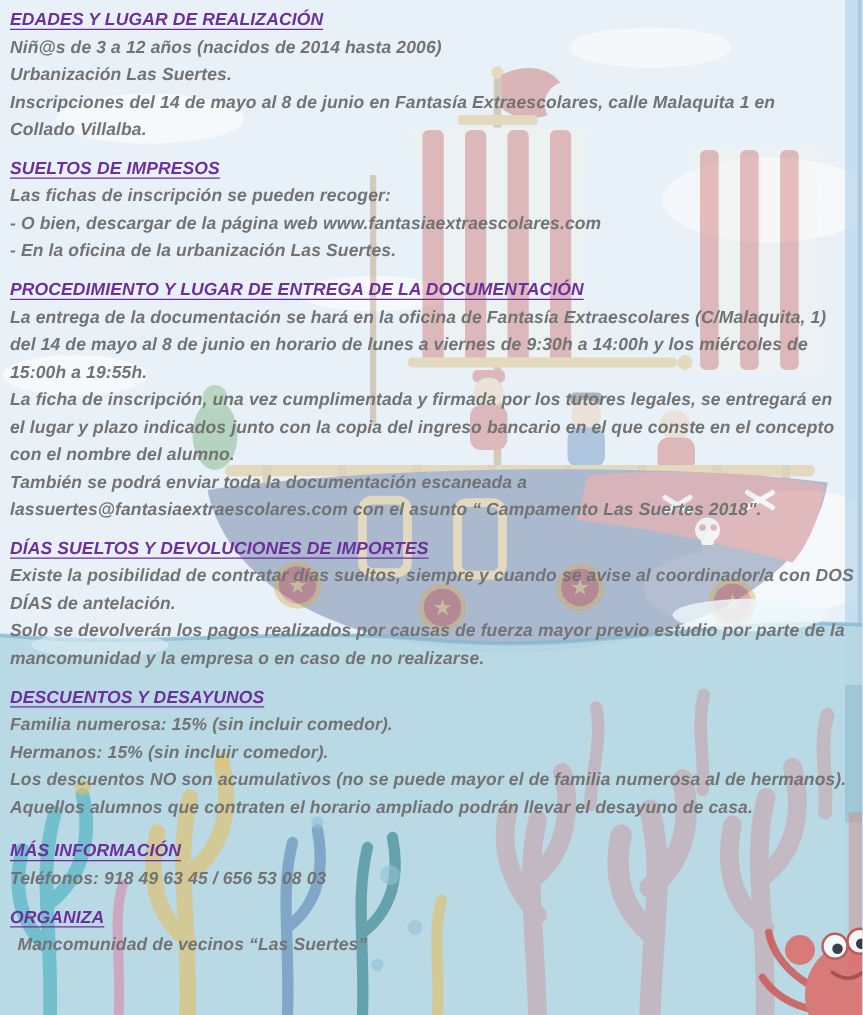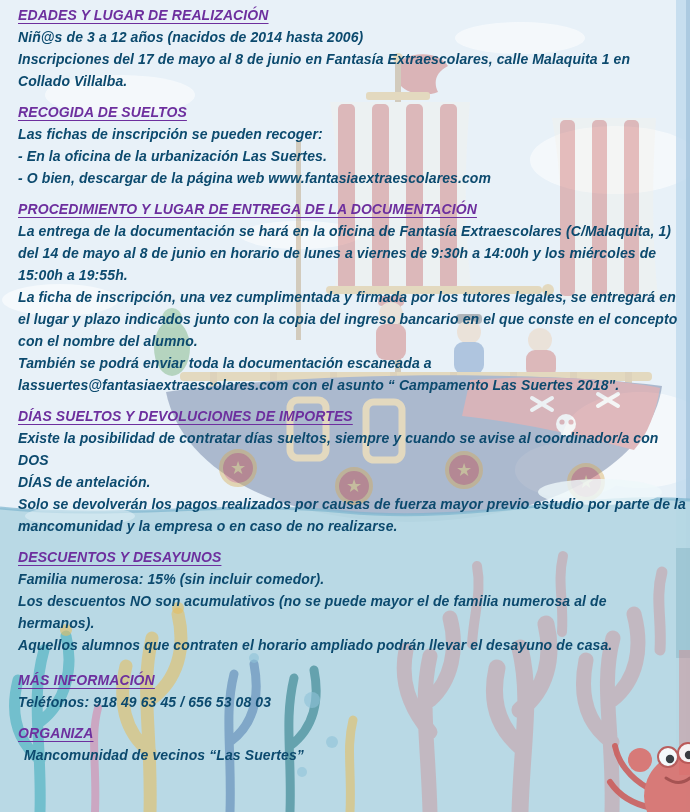--- a/index.html
+++ b/index.html
@@ -7,38 +7,37 @@
     position:relative;
     width:690px;height:812px;
     overflow:hidden;
     font-family:"Liberation Sans",sans-serif;
     background:#e8f1f8;
   }
   .bg{position:absolute;top:0;left:0;width:690px;height:812px;z-index:0;}
   .content{
     position:relative;z-index:1;
     padding:4px 4px 0 8px;
-    margin-left:10px;
   }
   .sec{margin:0 0 9px 0;}
   .sec.gap-lg{margin-top:13px;}
   .hd{
     margin:0;
     font-size:14px;line-height:22px;
     font-weight:bold;font-style:italic;
     color:#6d2f9e;
     text-decoration:underline;
     text-underline-offset:3px;
     letter-spacing:.1px;
   }
   .para{
     margin:0;
     font-size:14px;line-height:22px;
     font-weight:bold;font-style:italic;
-    color:#0c4a6e;
+    color:#737373;
     white-space:pre-wrap;
     letter-spacing:.1px;
   }
   .para.indent{padding-left:6px;}
 </style>
 </head>
 <body>
 
 <div class="page">
 
@@ -202,29 +201,30 @@
       <circle cx="689" cy="755" r="4.2" fill="#23272b"></circle>
       <path d="M666,778 Q679,787 690,778" stroke="#a33c39" stroke-width="3" fill="none" stroke-linecap="round"></path>
     </g>
   </svg>
 
   <div class="content">
 
     <section class="sec">
       <h2 class="hd">EDADES Y LUGAR DE REALIZACIÓN</h2>
       <p class="para">Niñ@s de 3 a 12 años (nacidos de 2014 hasta 2006)</p>
-      <p class="para">Inscripciones del 17 de mayo al 8 de junio en Fantasía Extraescolares, calle Malaquita 1 en
+      <p class="para">Urbanización Las Suertes.</p>
+      <p class="para">Inscripciones del 14 de mayo al 8 de junio en Fantasía Extraescolares, calle Malaquita 1 en
 Collado Villalba.</p>
     </section>
 
     <section class="sec">
-      <h2 class="hd">RECOGIDA DE SUELTOS</h2>
+      <h2 class="hd">SUELTOS DE IMPRESOS</h2>
       <p class="para">Las fichas de inscripción se pueden recoger:</p>
+      <p class="para">- O bien, descargar de la página web www.fantasiaextraescolares.com</p>
       <p class="para">- En la oficina de la urbanización Las Suertes.</p>
-      <p class="para">- O bien, descargar de la página web www.fantasiaextraescolares.com</p>
     </section>
 
     <section class="sec">
       <h2 class="hd">PROCEDIMIENTO Y LUGAR DE ENTREGA DE LA DOCUMENTACIÓN</h2>
       <p class="para">La entrega de la documentación se hará en la oficina de Fantasía Extraescolares (C/Malaquita, 1)
 del 14 de mayo al 8 de junio en horario de lunes a viernes de 9:30h a 14:00h y los miércoles de
 15:00h a 19:55h.</p>
       <p class="para">La ficha de inscripción, una vez cumplimentada y firmada por los tutores legales, se entregará en
 el lugar y plazo indicados junto con la copia del ingreso bancario en el que conste en el concepto
 con el nombre del alumno.</p>
@@ -236,20 +236,21 @@
       <h2 class="hd">DÍAS SUELTOS Y DEVOLUCIONES DE IMPORTES</h2>
       <p class="para">Existe la posibilidad de contratar días sueltos, siempre y cuando se avise al coordinador/a con DOS
 DÍAS de antelación.</p>
       <p class="para">Solo se devolverán los pagos realizados por causas de fuerza mayor previo estudio por parte de la
 mancomunidad y la empresa o en caso de no realizarse.</p>
     </section>
 
     <section class="sec">
       <h2 class="hd">DESCUENTOS Y DESAYUNOS</h2>
       <p class="para">Familia numerosa: 15% (sin incluir comedor).</p>
+      <p class="para">Hermanos: 15% (sin incluir comedor).</p>
       <p class="para">Los descuentos NO son acumulativos (no se puede mayor el de familia numerosa al de hermanos).</p>
       <p class="para">Aquellos alumnos que contraten el horario ampliado podrán llevar el desayuno de casa.</p>
     </section>
 
     <section class="sec gap-lg">
       <h2 class="hd">MÁS INFORMACIÓN</h2>
       <p class="para">Teléfonos: 918 49 63 45 / 656 53 08 03</p>
     </section>
 
     <section class="sec">

